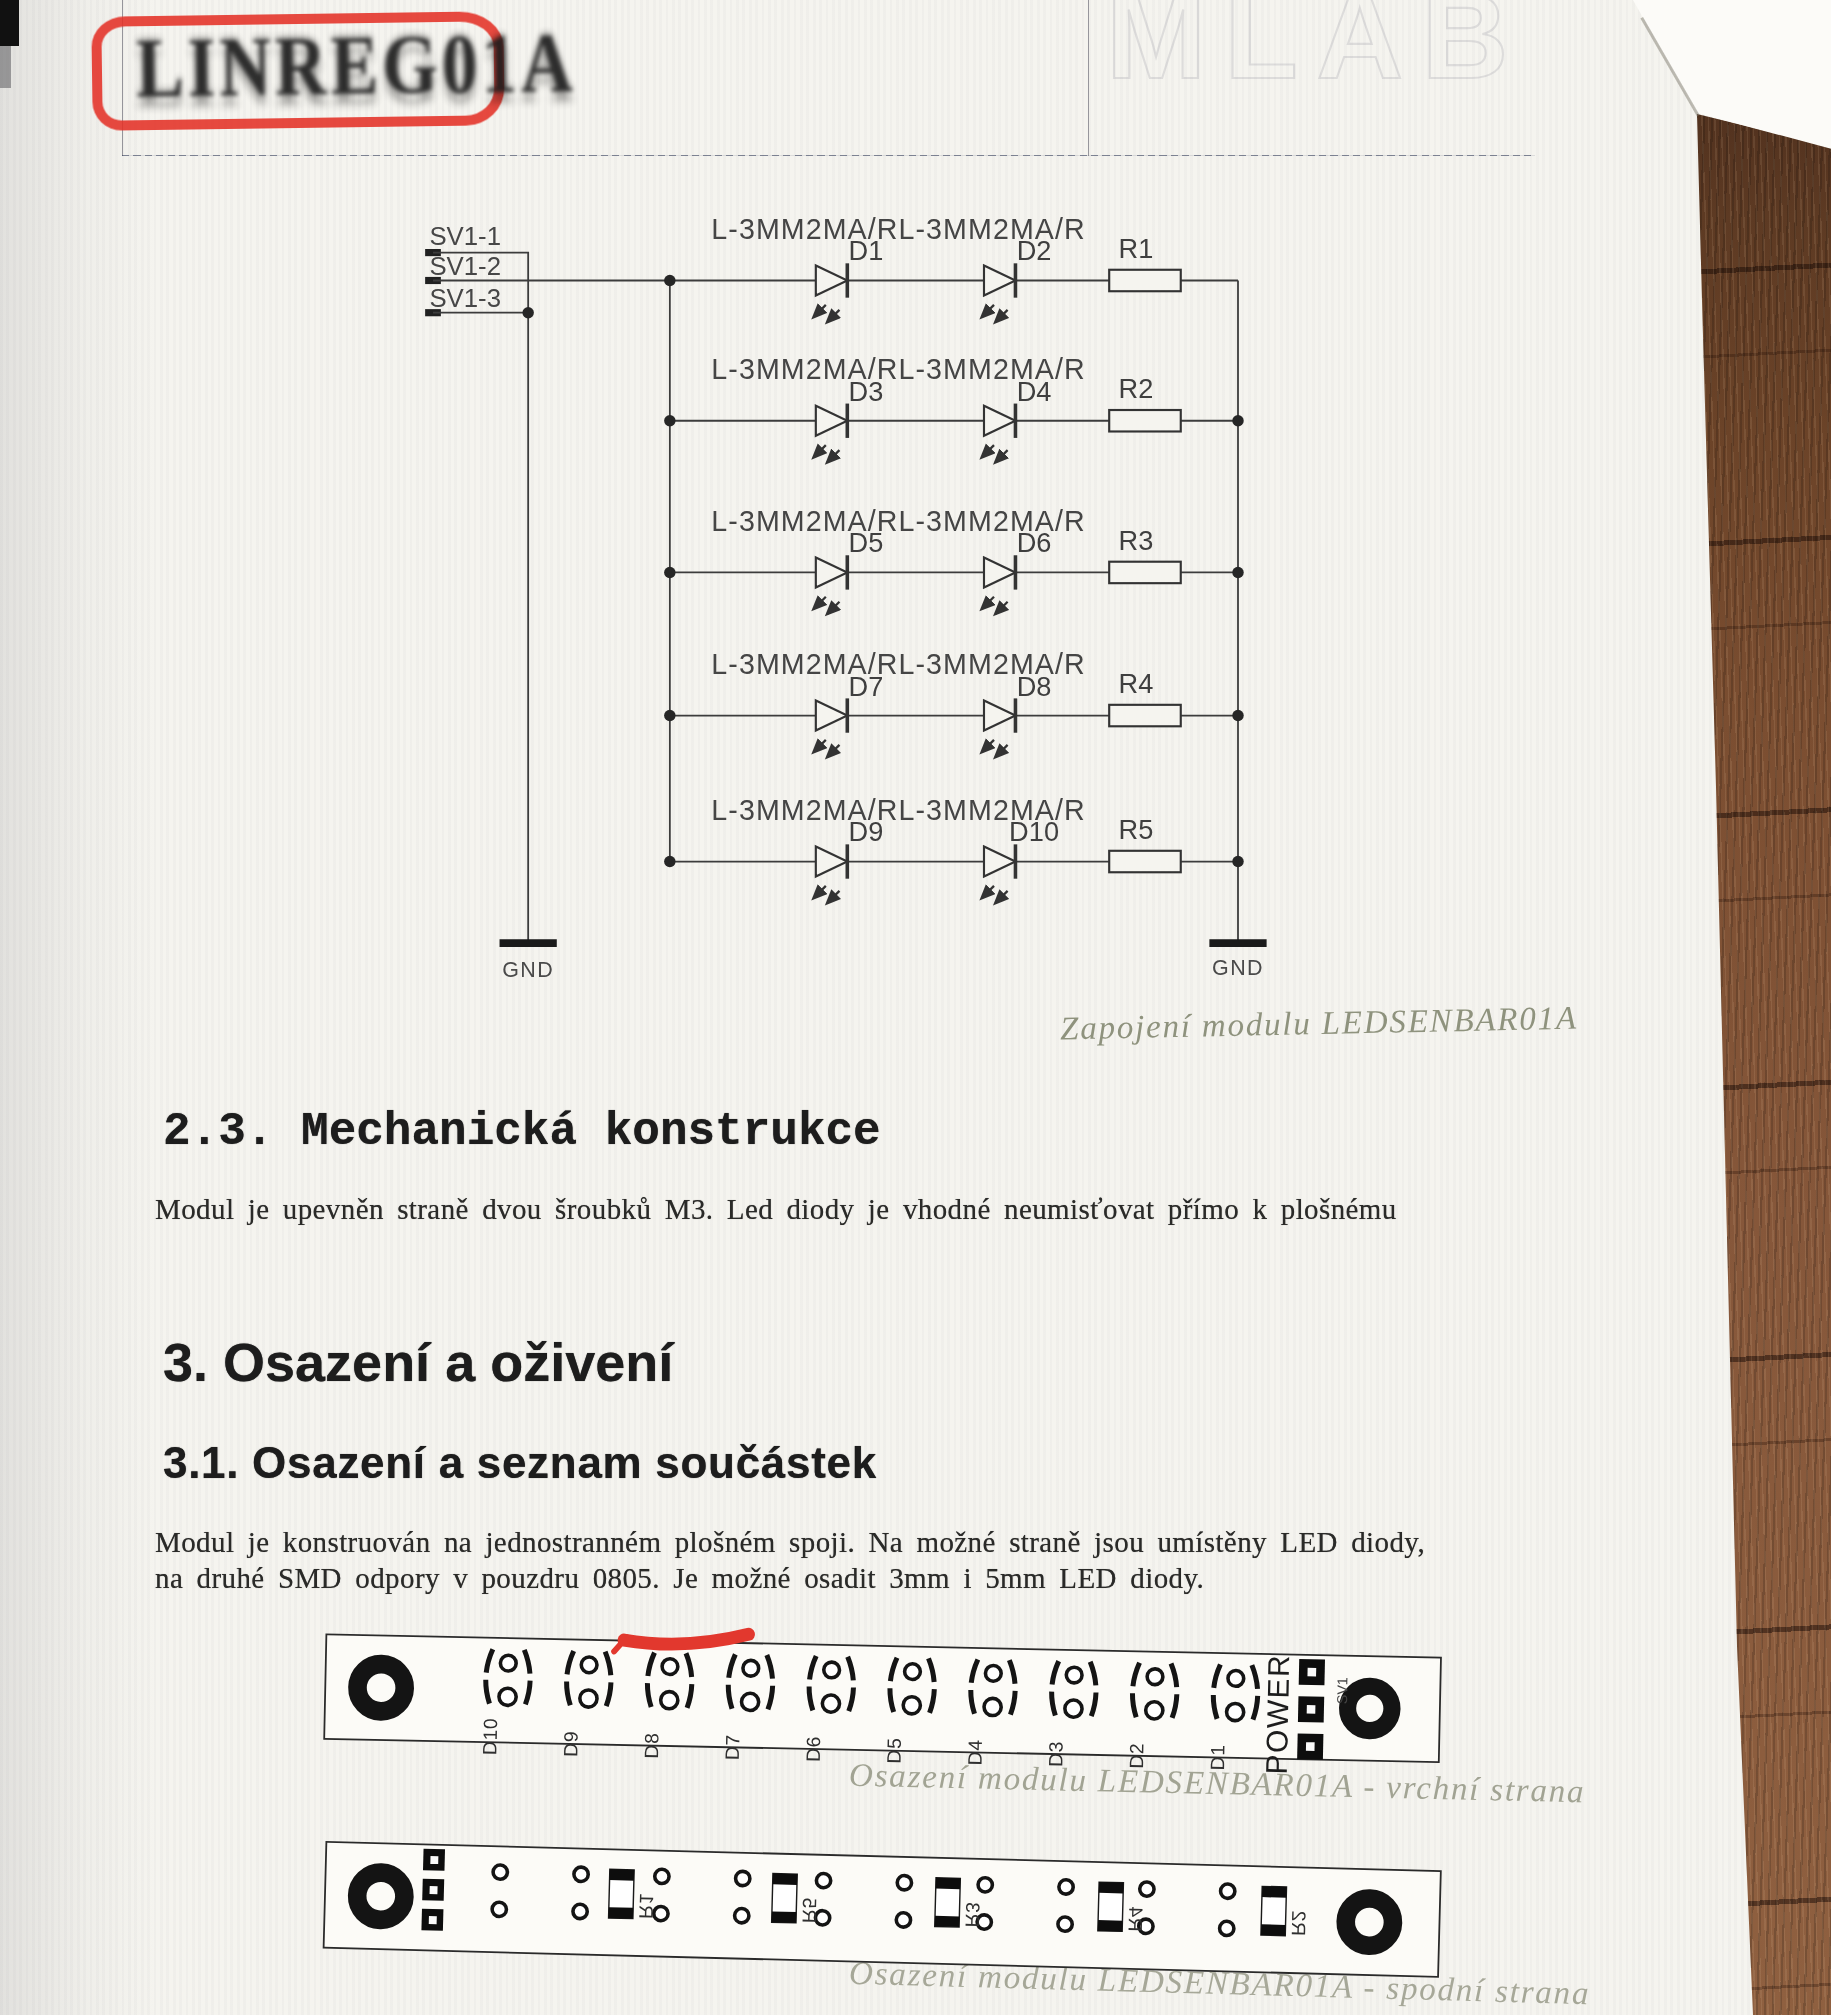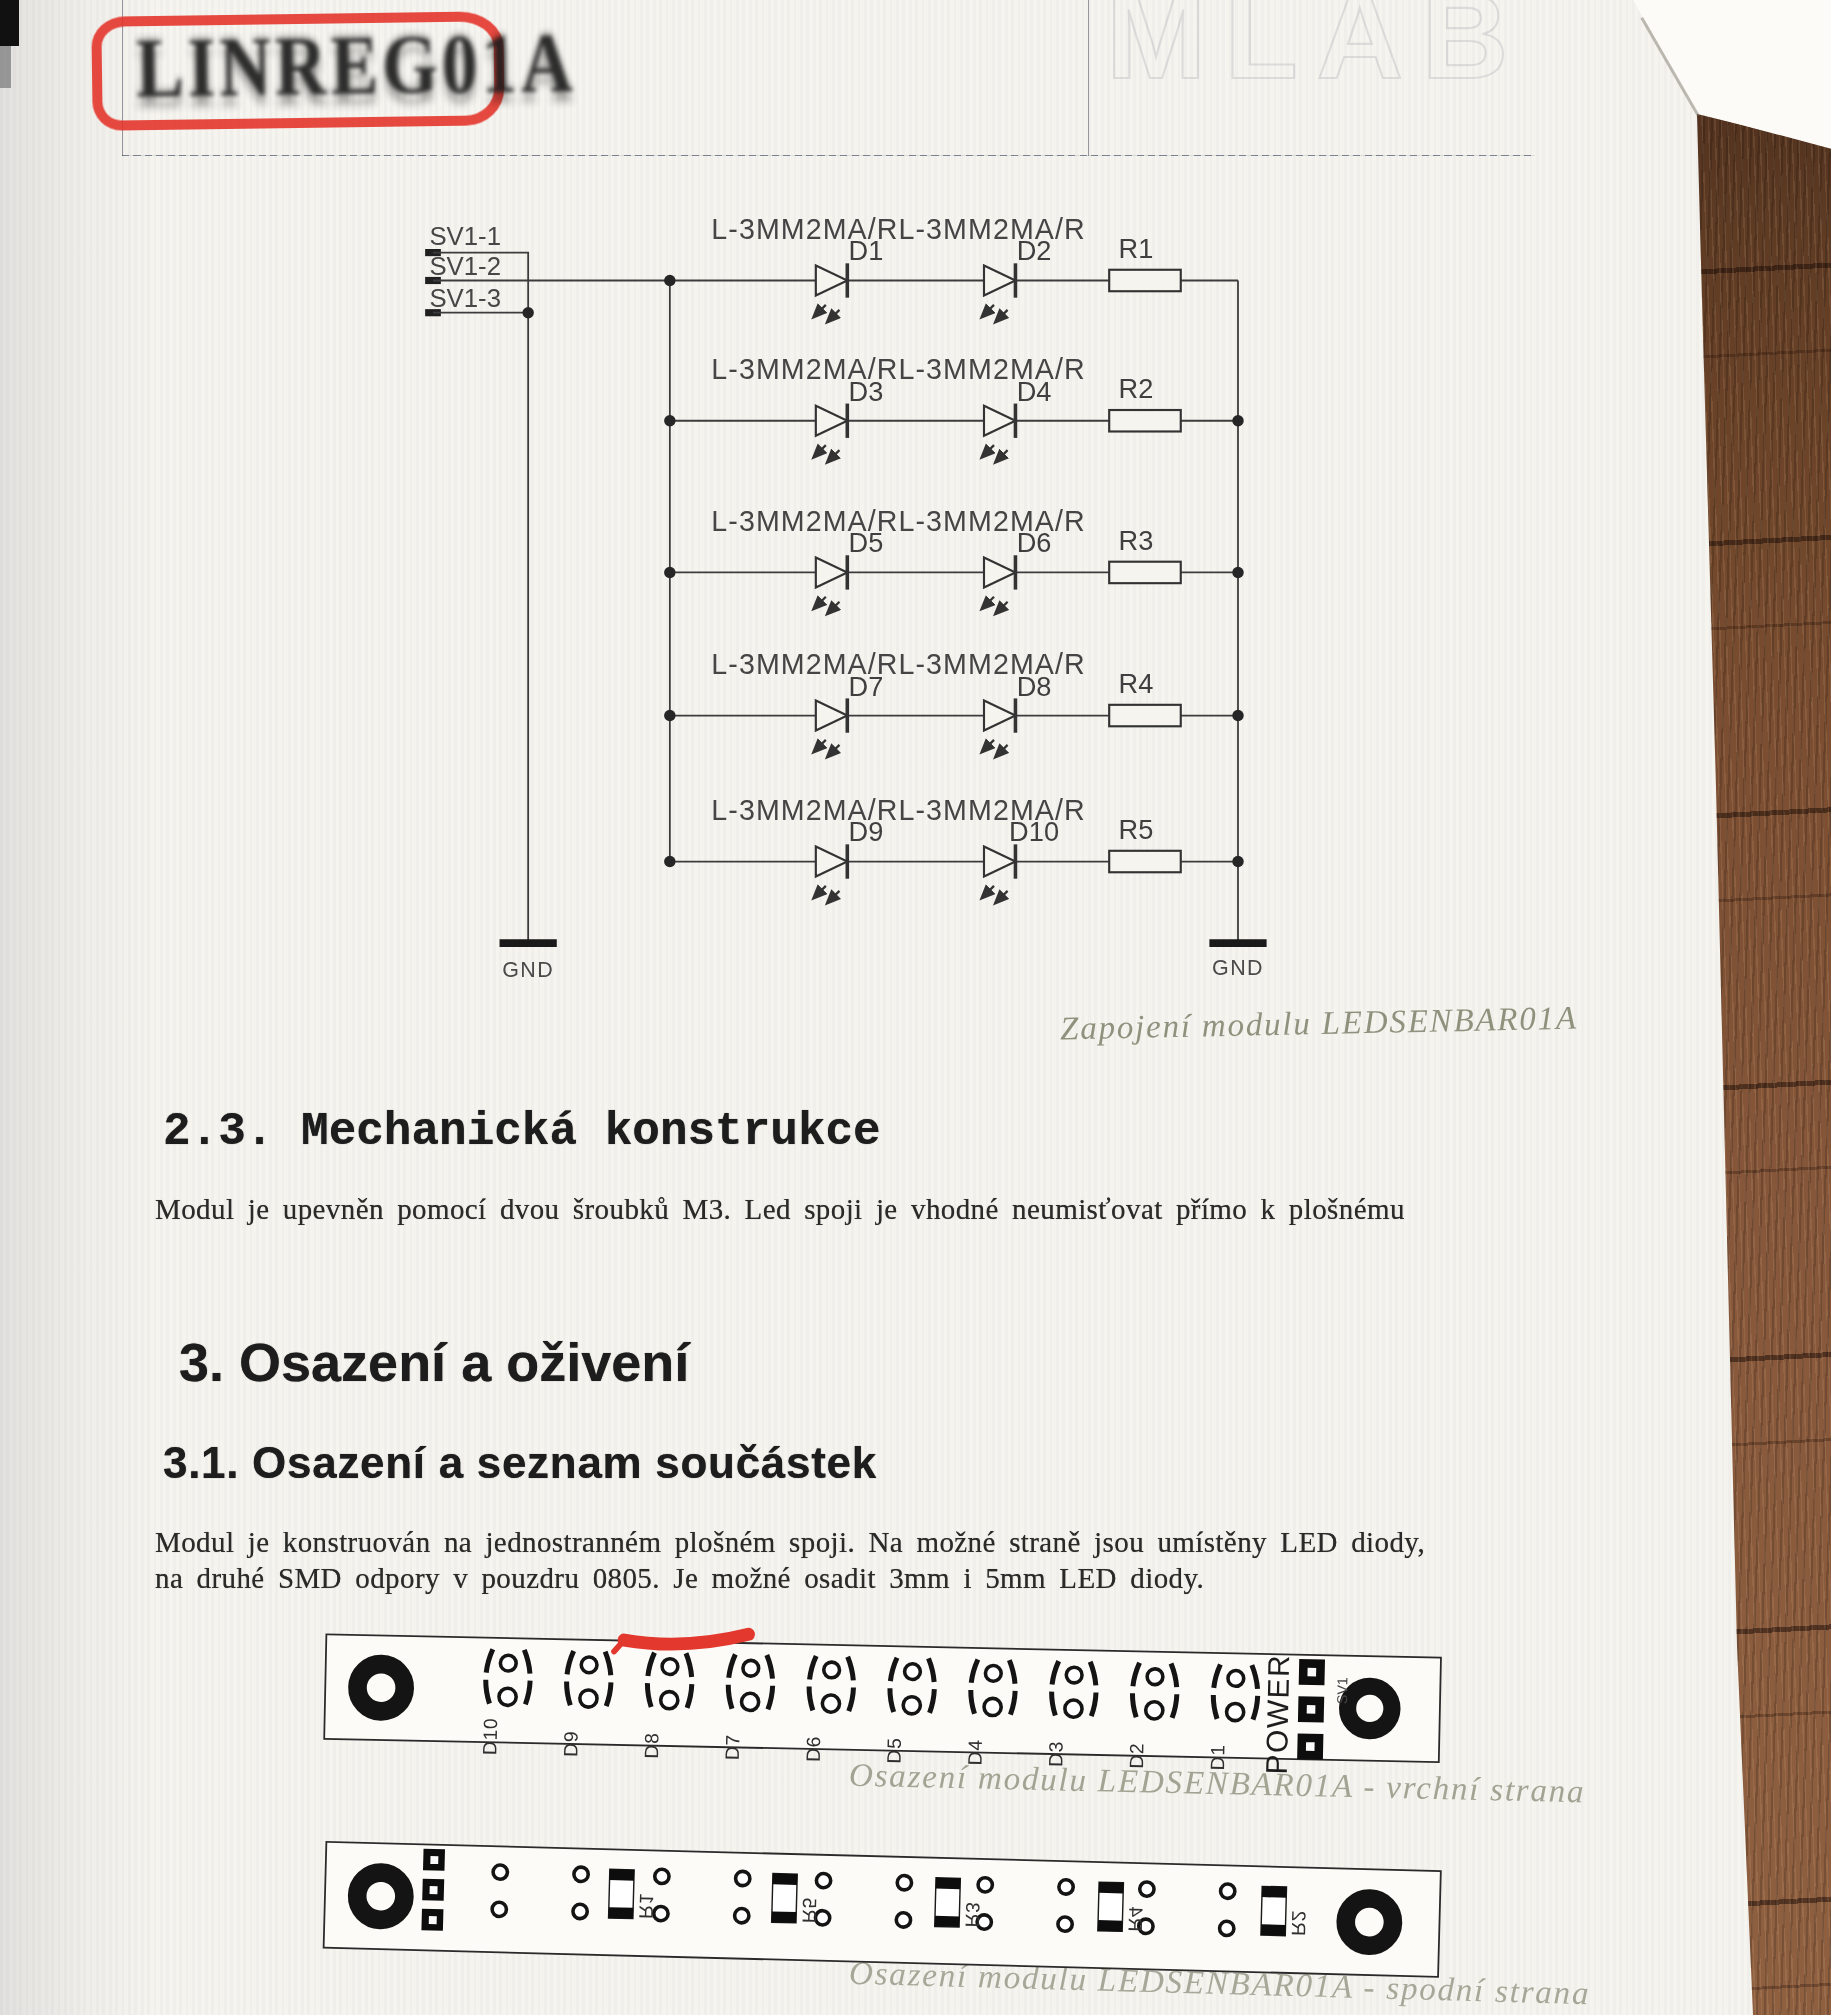--- a/index.html
+++ b/index.html
@@ -32,21 +32,21 @@
     transform:rotate(-0.8deg);filter:blur(0.4px);}
   .stamp-text{position:absolute;left:34px;top:-5.7px;
     font-family:"Liberation Serif",serif;font-weight:bold;font-size:72px;letter-spacing:3.6px;
     color:#1d1d1d;transform:scaleY(1.18);transform-origin:top left;
     filter:blur(1.9px);opacity:.92;
     text-shadow:0 8.6px 7.2px rgba(0,0,0,.38), 0 -2.9px 4.3px rgba(0,0,0,.28);}
   
   .h23{position:absolute;left:163px;top:1106px;font-family:Liberation Mono, monospace;
     font-weight:bold;font-size:46px;color:#1d1d1d;text-shadow:0 0 0.9px rgba(30,30,30,.8);}
   .h3{position:absolute;left:163px;top:1331px;font-family:"Liberation Sans",sans-serif;
-    font-weight:bold;font-size:54px;color:#1d1d1d;text-shadow:0 0 0.9px rgba(30,30,30,.8);margin-left:16px;}
+    font-weight:bold;font-size:54px;color:#1d1d1d;text-shadow:0 0 0.9px rgba(30,30,30,.8);}
   .h31{position:absolute;left:163px;top:1438px;font-family:"Liberation Sans",sans-serif;
     font-weight:bold;font-size:44px;letter-spacing:0.7px;color:#1d1d1d;text-shadow:0 0 0.9px rgba(30,30,30,.8);}
   .para{position:absolute;left:155px;width:1453px;font-size:29px;line-height:36px;
     color:#2a2a28;word-spacing:5.7px;letter-spacing:0.4px;text-shadow:0 0 0.7px rgba(40,40,40,.65);}
   .p1{top:1191px;} .p2{top:1524px;}
   .para div{white-space:nowrap;}
   
   .caption{position:absolute;font-style:italic;font-size:33px;letter-spacing:1.8px;
     white-space:nowrap;color:rgba(128,131,108,.8);}
   .cap1{left:1060px;top:1005px;transform:rotate(-1.2deg);color:rgba(125,129,106,.85);}
@@ -422,21 +422,21 @@
     <g>
       <path class="rmk" d="M858 2308 L 876 2288" stroke-width="8"></path>
       <path class="rmk" d="M872 2292 C 930 2302 990 2298 1046 2284" stroke-width="18"></path>
     </g>
   </svg>
 
   <div class="caption cap1">Zapojení modulu LEDSENBAR01A</div>
 
   <div class="h23">2.3. Mechanická konstrukce</div>
   <div class="para p1">
-    <div>Modul je upevněn pomocí dvou šroubků M3. Led spoji je vhodné neumisťovat přímo k plošnému</div>
+    <div>Modul je upevněn straně dvou šroubků M3. Led diody je vhodné neumisťovat přímo k plošnému</div>
   </div>
 
   <div class="h3">3. Osazení a oživení</div>
   <div class="h31">3.1. Osazení a seznam součástek</div>
   <div class="para p2">
     <div>Modul je konstruován na jednostranném plošném spoji. Na možné straně jsou umístěny LED diody,</div>
     <div>na druhé SMD odpory v pouzdru 0805. Je možné osadit 3mm i 5mm LED diody.</div>
   </div>
 
   <div class="caption cap2">Osazení modulu LEDSENBAR01A - vrchní strana</div>

